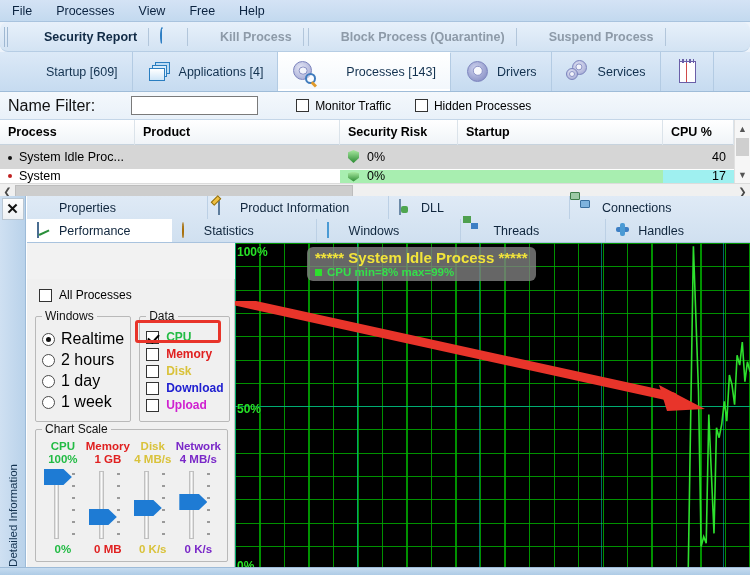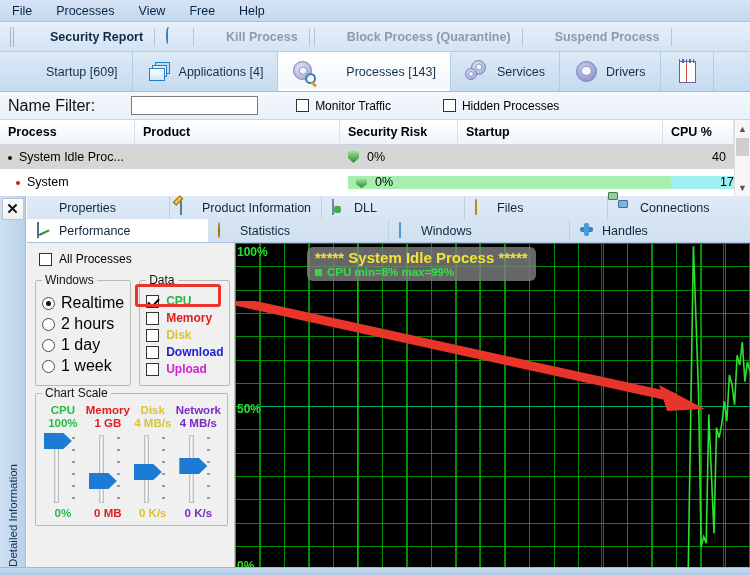--- a/index.html
+++ b/index.html
@@ -22,21 +22,22 @@
     padding-left:10px; gap:20px;
     border-bottom:1px solid #a9c3de;
   }
   .menubar .mi { font-size:12.5px; color:#0b2340; cursor:default; padding:1px 2px; }
 
   
   .actionbar {
     height:30px; display:flex; align-items:center;
     background:linear-gradient(#e7f0fa,#d3e3f3);
     border-bottom:1px solid #b6cde4;
-    padding-left:10px;
+    padding-left:4px;
+    border-radius:8px;
   }
   .grip { width:6px; height:20px; margin-right:4px;
      background:repeating-linear-gradient(to right,#9fb8d2 0 1px,transparent 1px 3px); }
   .act { display:flex; align-items:center; gap:5px; padding:2px 9px; height:26px;
          white-space:nowrap; cursor:default; }
   .act.bold { font-weight:bold; color:#102a45; font-size:12.5px; }
   .act.dim { color:#8d9aa8; font-weight:bold; font-size:12.5px; }
   .sep { width:1px; height:18px; background:#b2c6db; margin:0 2px; }
 
   
@@ -292,47 +293,47 @@
       <span>Applications [4]</span>
     </div>
     <div class="bigtab active">
       <span class="bic i-proc">
           <span class="gear"></span>
           <span class="mag"></span>
         </span>
       <span>Processes [143]</span>
     </div>
     <div class="bigtab">
+      <span class="bic i-drv">
+          <span class="gear"></span>
+        </span>
+      <span>Drivers</span>
+    </div>
+    <div class="bigtab">
       <span class="bic i-serv">
           <span class="gear"></span>
           <span class="gear"></span>
         </span>
       <span>Services</span>
-    </div>
-    <div class="bigtab">
-      <span class="bic i-drv">
-          <span class="gear"></span>
-        </span>
-      <span>Drivers</span>
     </div>
     <div class="bigtab">
       <span class="bic">
           <span class="i-note"></span>
         </span>
     </div>
   </div>
 
   <div class="filterrow">
     <label class="lbl">Name Filter:</label>
     <input class="txtinput" type="text" placeholder="" style="">
     <div class="chkwrap" style="margin-left:38px;">
       <span class="chk"></span>
       <span>Monitor Traffic</span>
     </div>
-    <div class="chkwrap" style="margin-left:52px;">
+    <div class="chkwrap" style="margin-left:24px;">
       <span class="chk"></span>
       <span>Hidden Processes</span>
     </div>
   </div>
 
   <div class="tablewrap">
     <div class="thead">
       <div class="th" style="width:135px">Process</div>
       <div class="th" style="width:205px">Product</div>
       <div class="th" style="width:118px">Security Risk</div>
@@ -345,21 +346,21 @@
         <span class="bullet"></span><span>System Idle Proc...</span>
       </div>
       <div class="td" style="width:205px"></div>
       <div class="td" style="width:118px">
         <span class="riskshield"></span><span>0%</span>
       </div>
       <div class="td" style="width:205px"></div>
       <div class="td num" style="width:71px">40</div>
     </div>
 
-    <div class="trow" style="height:27px;overflow:hidden;justify-content:center;">
+    <div class="trow" style="height:14px;overflow:hidden;">
       <div class="td" style="width:135px;height:13px;line-height:13px;">
         <span class="bullet red"></span><span>System</span>
       </div>
       <div class="td" style="width:205px;height:13px;line-height:13px;"></div>
       <div class="td" style="width:118px;height:13px;line-height:13px;background:#a8eeb0;">
         <span class="riskshield" style="height:10px"></span><span>0%</span>
       </div>
       <div class="td" style="width:205px;height:13px;line-height:13px;background:#a8eeb0;"></div>
       <div class="td num" style="width:71px;height:13px;line-height:13px;background:#9ff0f0;">17</div>
     </div>
@@ -395,52 +396,52 @@
             <span>Properties</span>
           </div>
           <div class="dtab">
             <span class="dic"><span class="i-prodinfo"></span></span>
             <span>Product Information</span>
           </div>
           <div class="dtab">
             <span class="dic"><span class="i-dll"></span></span>
             <span>DLL</span>
           </div>
-          <div class="dtab">
-            <span class="dic"><span class="i-files"></span></span>
-            <span>Files</span>
-          </div>
           <div class="dtab" style="border-right:none">
             <span class="dic"><span class="i-conn"></span></span>
             <span>Connections</span>
           </div>
         </div>
         <div class="tabrow">
           <div class="dtab active">
             <span class="dic"><span class="i-perf"></span></span>
             <span>Performance</span>
           </div>
           <div class="dtab">
             <span class="dic"><span class="i-stats"></span></span>
             <span>Statistics</span>
           </div>
           <div class="dtab">
             <span class="dic"><span class="i-win"></span></span>
             <span>Windows</span>
           </div>
+          <div class="dtab">
+            <span class="dic"><span class="i-threads"></span></span>
+            <span>Threads</span>
+          </div>
           <div class="dtab" style="border-right:none">
             <span class="dic"><span class="i-handles"></span></span>
             <span>Handles</span>
           </div>
         </div>
       </div>
 
       <div class="content">
 
-        <div class="controls" style="position:relative;">
+        <div class="controls" style="position:relative;margin-top:36px;">
           <div class="allproc">
             <span class="chk"></span>
             <span>All Processes</span>
           </div>
 
           <div class="twocol">
             <fieldset class="grp" style="width:92px">
               <legend>Windows</legend>
               <div class="radio-row">
                 <span class="radio on"></span>

